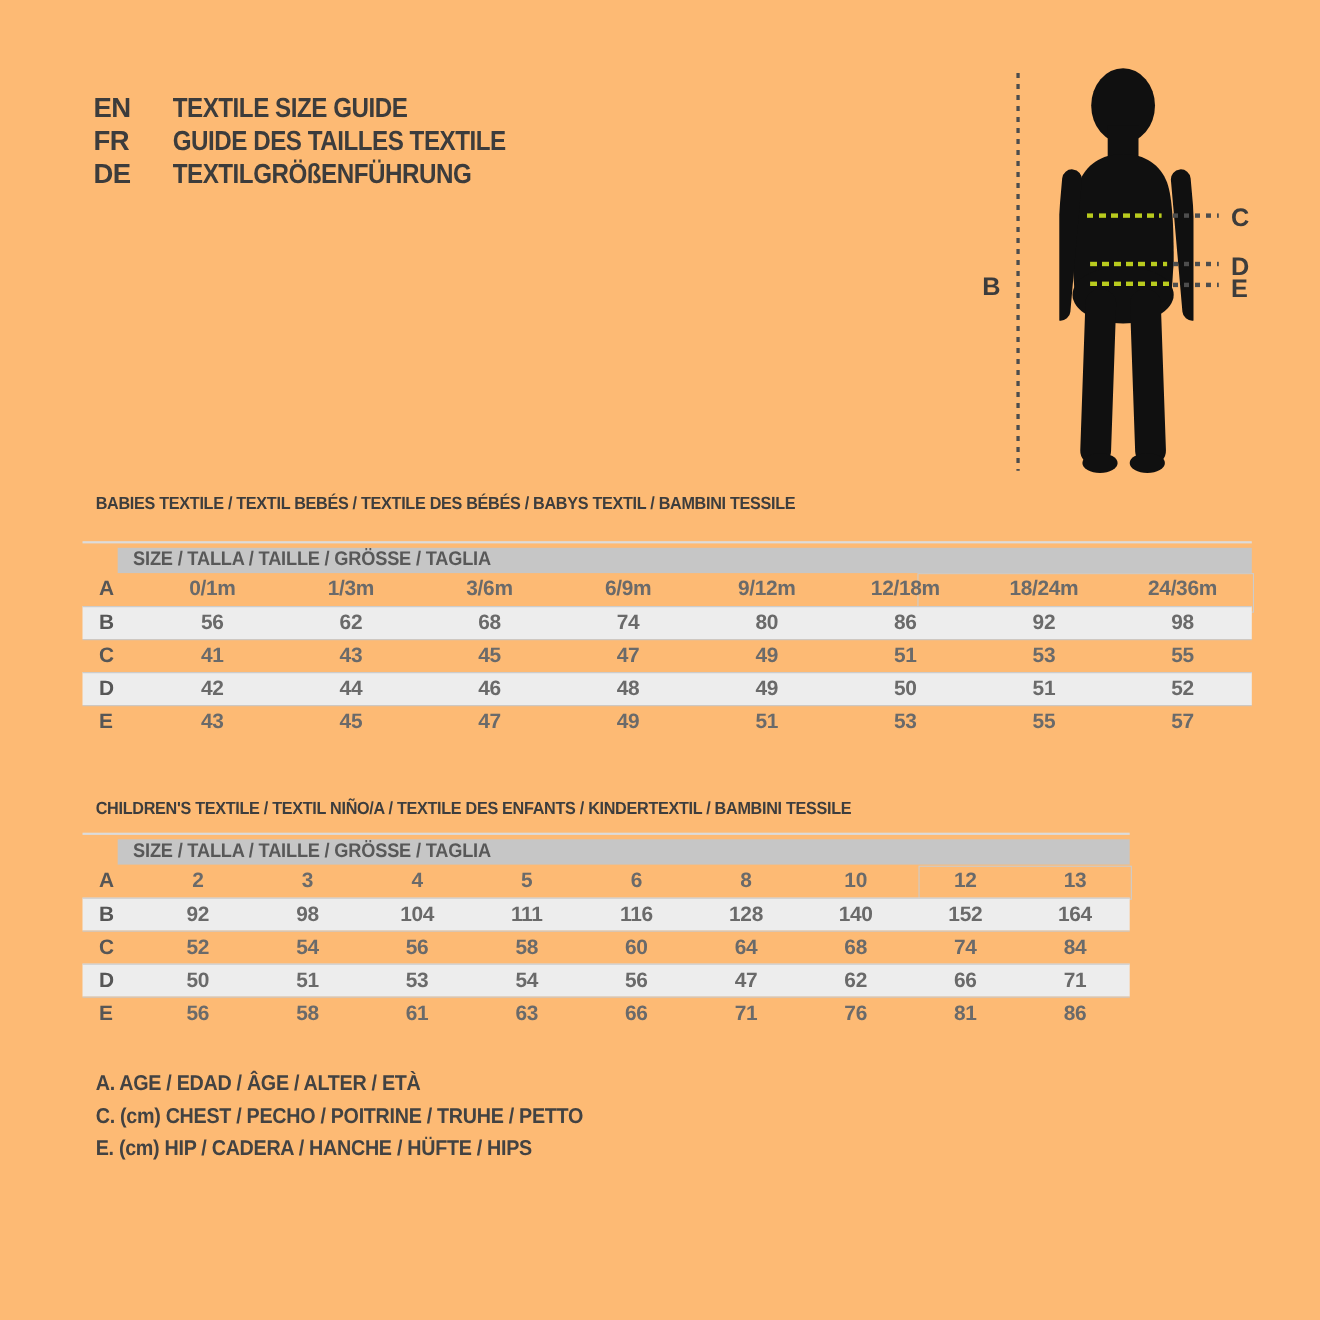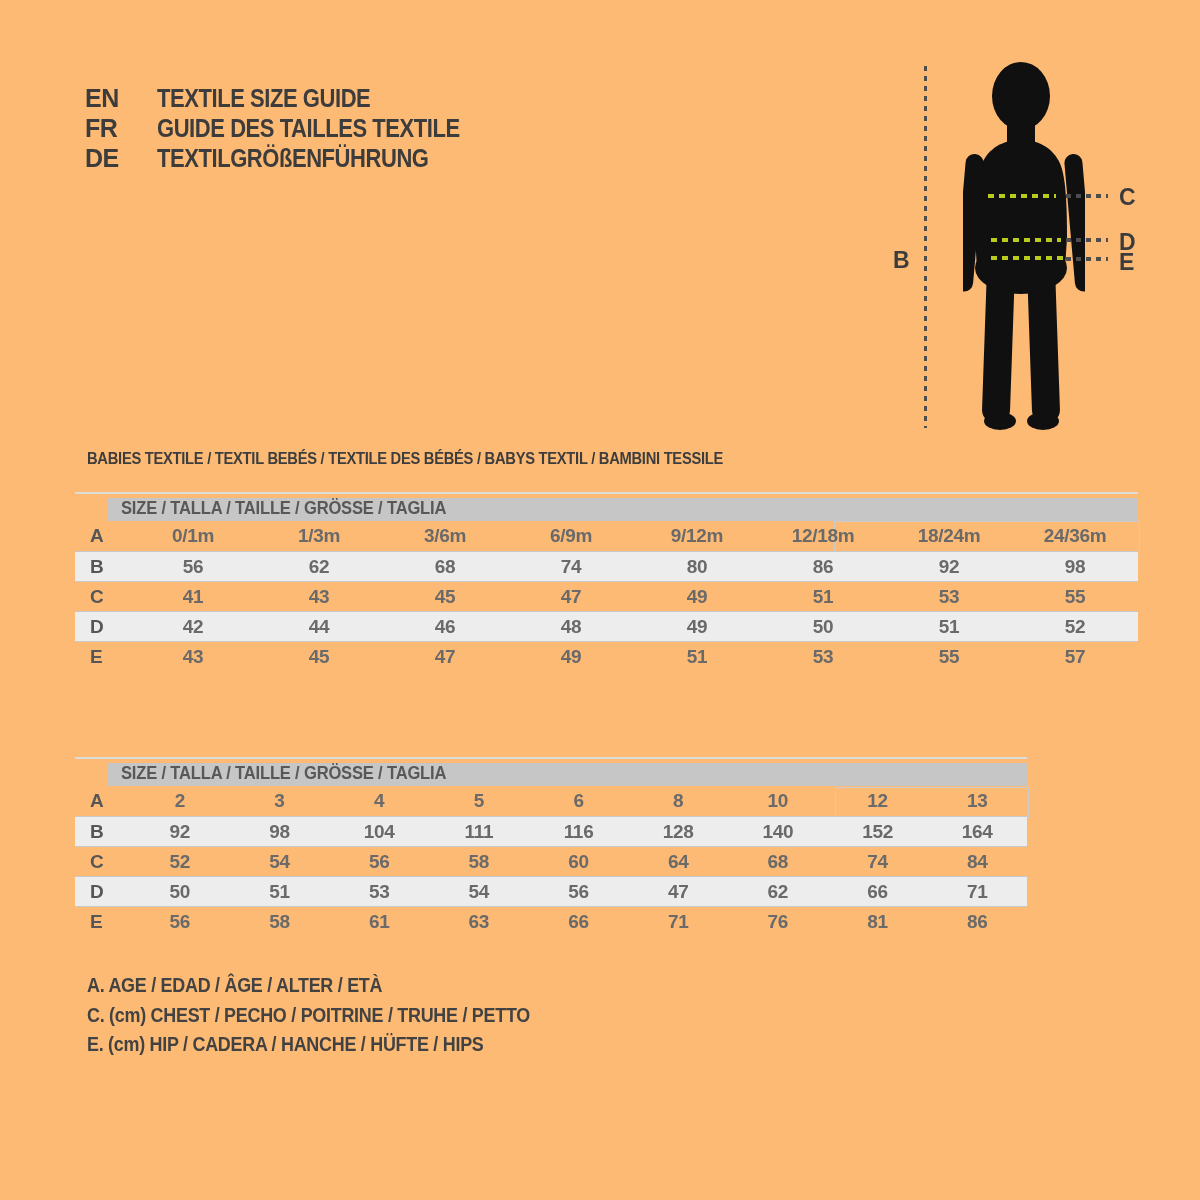--- a/index.html
+++ b/index.html
@@ -171,20 +171,23 @@
         <span class="tcell">45</span>
         <span class="tcell">47</span>
         <span class="tcell">49</span>
         <span class="tcell">51</span>
         <span class="tcell">53</span>
         <span class="tcell">55</span>
         <span class="tcell">57</span>
       </div>
     </div>
 
+  <div class="section-heading" id="children-heading">
+    <span class="cond">CHILDREN'S TEXTILE / TEXTIL NIÑO/A / TEXTILE DES ENFANTS / KINDERTEXTIL / BAMBINI TESSILE</span>
+  </div>
   <div class="size-table t2">
       <div class="pre-rule"></div>
       <div class="thead">
         <span class="cond">SIZE / TALLA / TAILLE / GRÖSSE / TAGLIA</span>
       </div>
       <div class="trow">
         <span class="tlabel">A</span>
         <span class="tcell">2</span>
         <span class="tcell">3</span>
         <span class="tcell">4</span>

